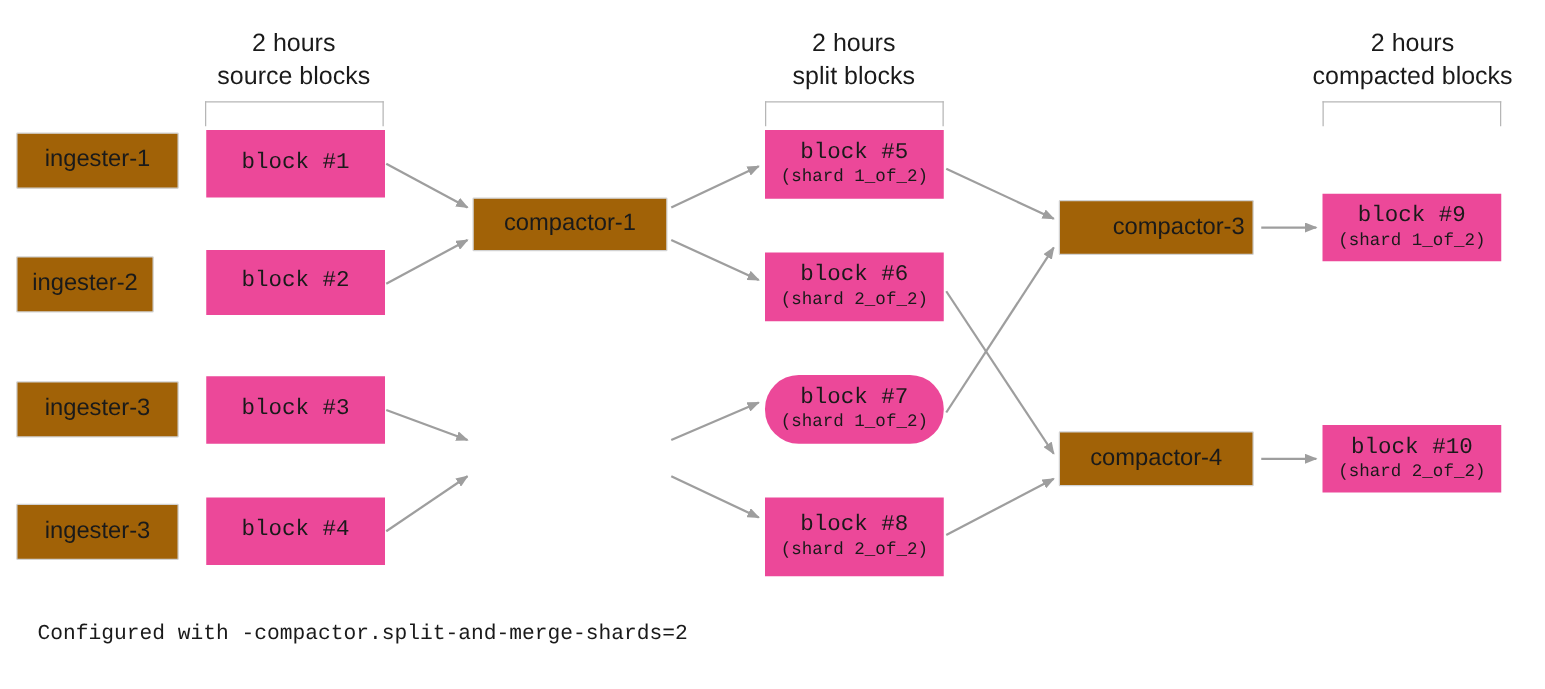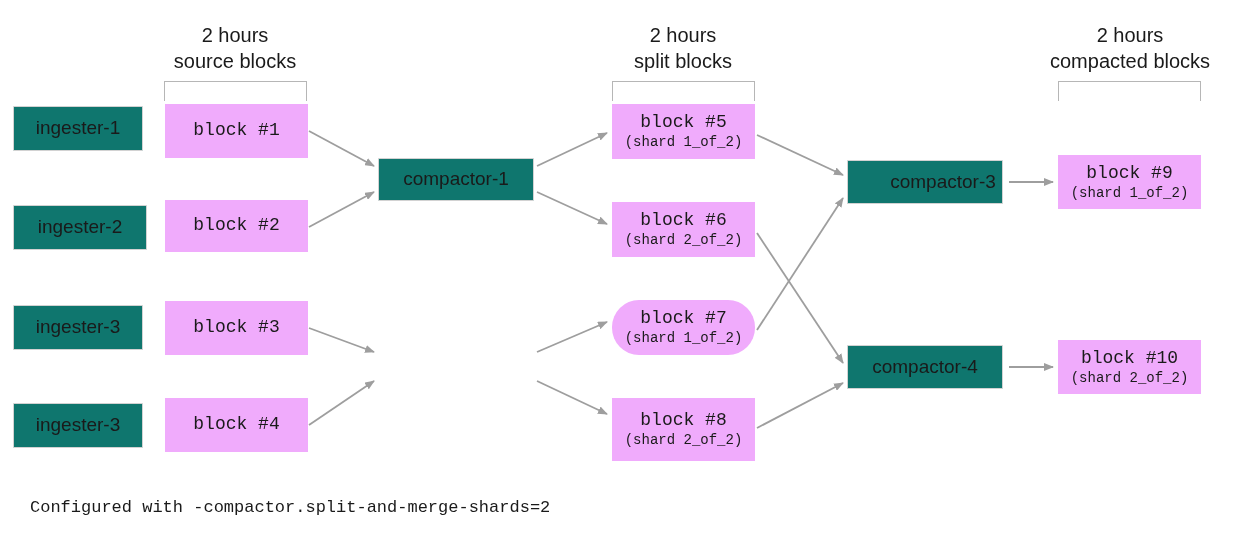--- a/index.html
+++ b/index.html
@@ -30,29 +30,29 @@
     position: absolute;
     box-sizing: border-box;
     display: flex;
     flex-direction: column;
     align-items: center;
     justify-content: center;
     text-align: center;
     line-height: 1.18;
   }
   .gray-node {
-    background: #0f766e;
+    background: #a16207;
     border: 1px solid #d2d2d2;
     font-family: "Liberation Sans", sans-serif;
     font-size: 19px;
     color: #1a1a1a;
     border-radius: 1px;
   }
   .green-node {
-    background: #f0abfc;
+    background: #ec4899;
     border: none;
     font-family: "Liberation Mono", monospace;
     color: #1a1a1a;
   }
   .green-node .blk-title {
     font-size: 18px;
     letter-spacing: 0px;
   }
   .green-node .blk-sub {
     font-size: 14px;
@@ -130,21 +130,21 @@
     <div>compacted blocks</div>
   </div>
 
   <div class="bracket" style="left:164px; top:81px; width:143px; height:20px;"></div>
   <div class="bracket" style="left:612px; top:81px; width:143px; height:20px;"></div>
   <div class="bracket" style="left:1058px; top:81px; width:143px; height:20px;"></div>
 
   <div class="node gray-node" style="left:13px; top:106px; width:130px; height:45px;">
     <span>ingester-1</span>
   </div>
-  <div class="node gray-node" style="left:13px; top:205px; width:134px; height:45px;">
+  <div class="node gray-node" style="left:13px; top:205px; width:110px; height:45px;">
     <span>ingester-2</span>
   </div>
   <div class="node gray-node" style="left:13px; top:305px; width:130px; height:45px;">
     <span>ingester-3</span>
   </div>
   <div class="node gray-node" style="left:13px; top:403px; width:130px; height:45px;">
     <span>ingester-3</span>
   </div>
 
   <div class="node green-node" style="left:165px; top:104px; width:143px; height:54px;">

